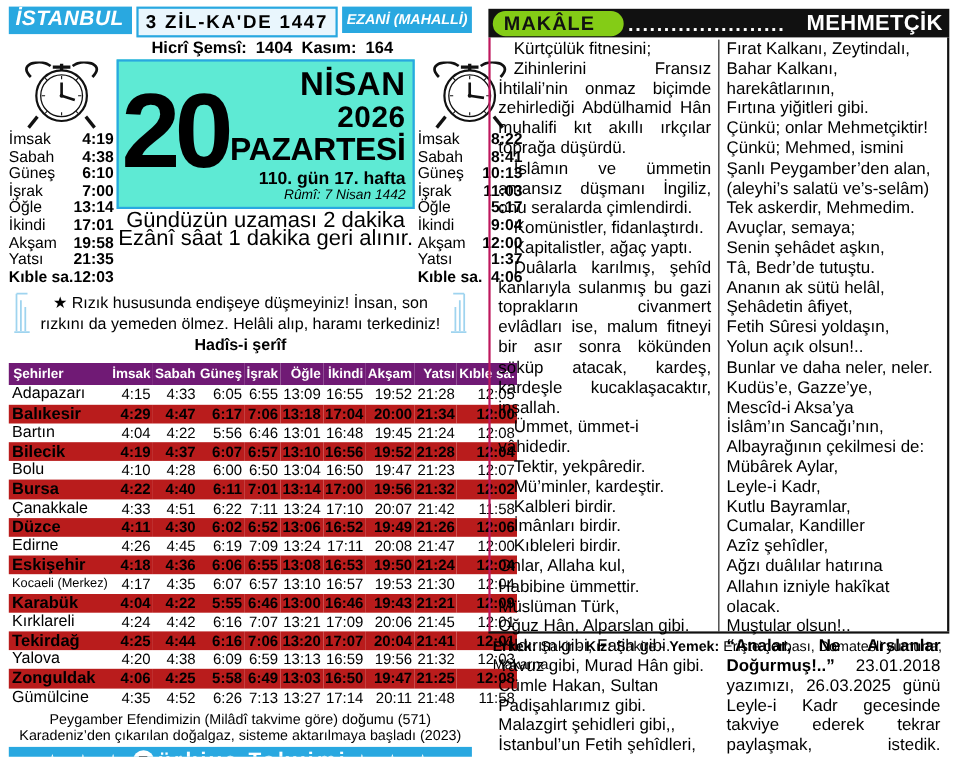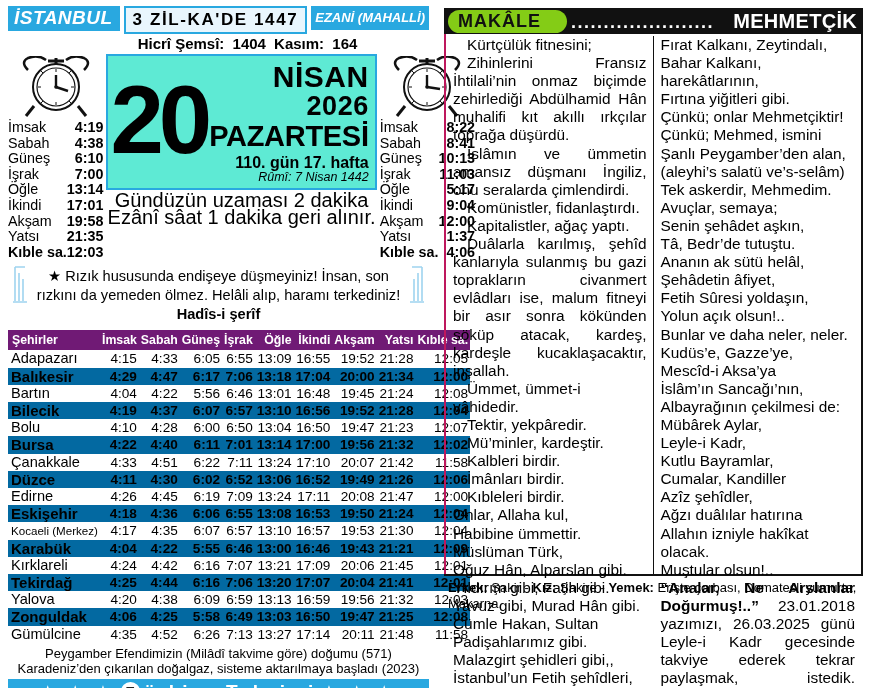--- a/index.html
+++ b/index.html
@@ -139,21 +139,21 @@
     padding: 3px 2px 3px 2px;
     text-align: right; white-space: nowrap;
   }
   .city-table thead th.first { text-align: left; padding-left: 4px; }
   .city-table tbody td {
     font-size: 13.6px; padding: 0px 2px;
     text-align: right; white-space: nowrap;
     line-height: 17.2px;
   }
   .city-table tbody td.first { text-align: left; padding-left: 3px; font-size: 14.6px; }
-  .city-table tbody tr.alt { background: #0369a1; }
+  .city-table tbody tr.alt { background: #b91c1c; }
   .city-table tbody tr.alt td { font-weight: bold; }
   .city-table tbody tr.alt td.first { font-size: 15px; }
   .city-table tbody td.small { font-size: 11.6px; }
 
   
   .foot-notes {
     text-align: center; margin-top: 3px;
   }
   .foot-notes div { font-size: 13px; line-height: 15.4px; }
   .brand-bar {

